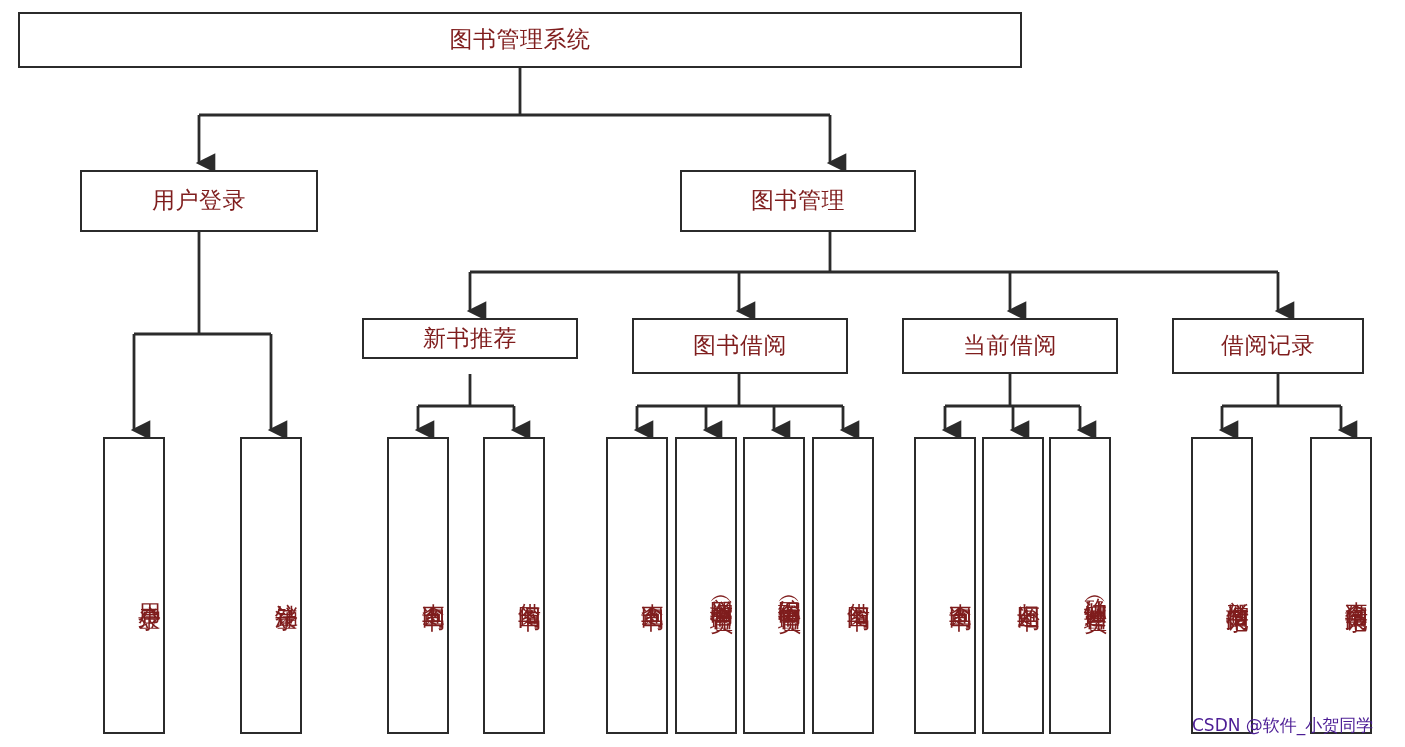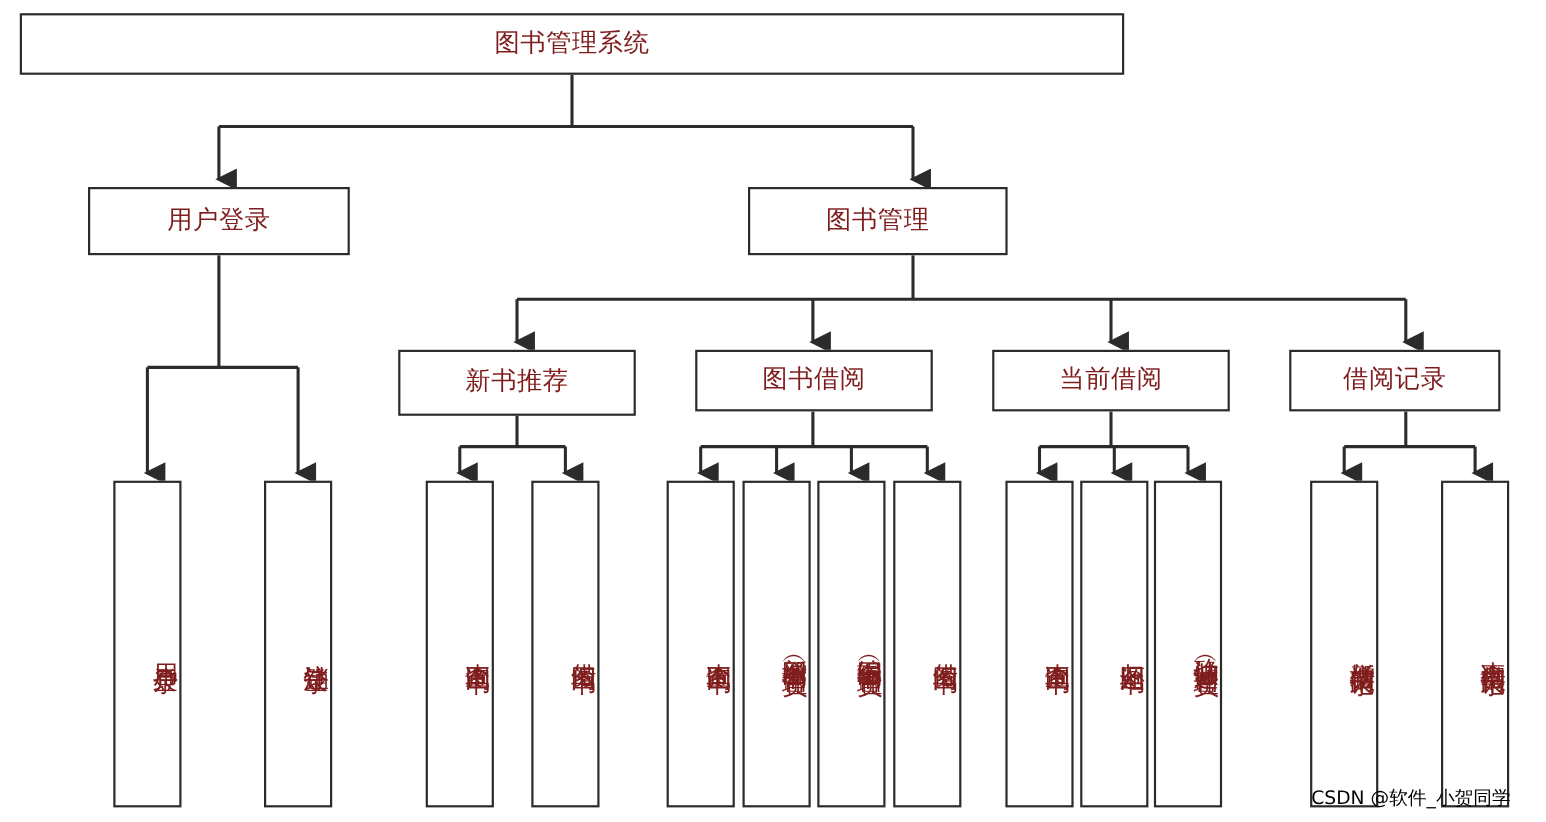--- a/index.html
+++ b/index.html
@@ -52,21 +52,21 @@
   .node-v .vtext {
     writing-mode: vertical-rl;
     text-orientation: upright;
     white-space: nowrap;
   }
   .watermark {
     position: absolute;
     left: 1192px;
     top: 714px;
     font-size: 17px;
-    color: #000000;
+    color: #4c1d95;
     white-space: nowrap;
     z-index: 3;
     font-family: "DejaVu Sans", "Liberation Sans", sans-serif;
   }
 </style>
 </head>
 <body>
 
 <div id="canvas">
 
@@ -126,21 +126,21 @@
     <span>图书管理系统</span>
   </div>
 
   <div class="node node-h" style="left:80px; top:170px; width:238px; height:62px;">
     <span>用户登录</span>
   </div>
   <div class="node node-h" style="left:680px; top:170px; width:236px; height:62px;">
     <span>图书管理</span>
   </div>
 
-  <div class="node node-h" style="left:362px; top:318px; width:216px; height:60px;">
+  <div class="node node-h" style="left:362px; top:318px; width:216px; height:41px;">
     <span>新书推荐</span>
   </div>
   <div class="node node-h" style="left:632px; top:318px; width:216px; height:56px;">
     <span>图书借阅</span>
   </div>
   <div class="node node-h" style="left:902px; top:318px; width:216px; height:56px;">
     <span>当前借阅</span>
   </div>
   <div class="node node-h" style="left:1172px; top:318px; width:192px; height:56px;">
     <span>借阅记录</span>

